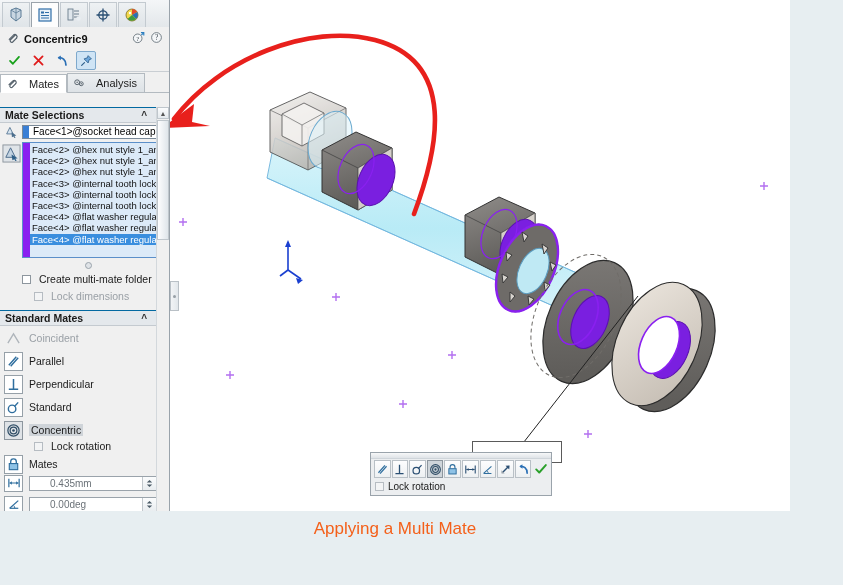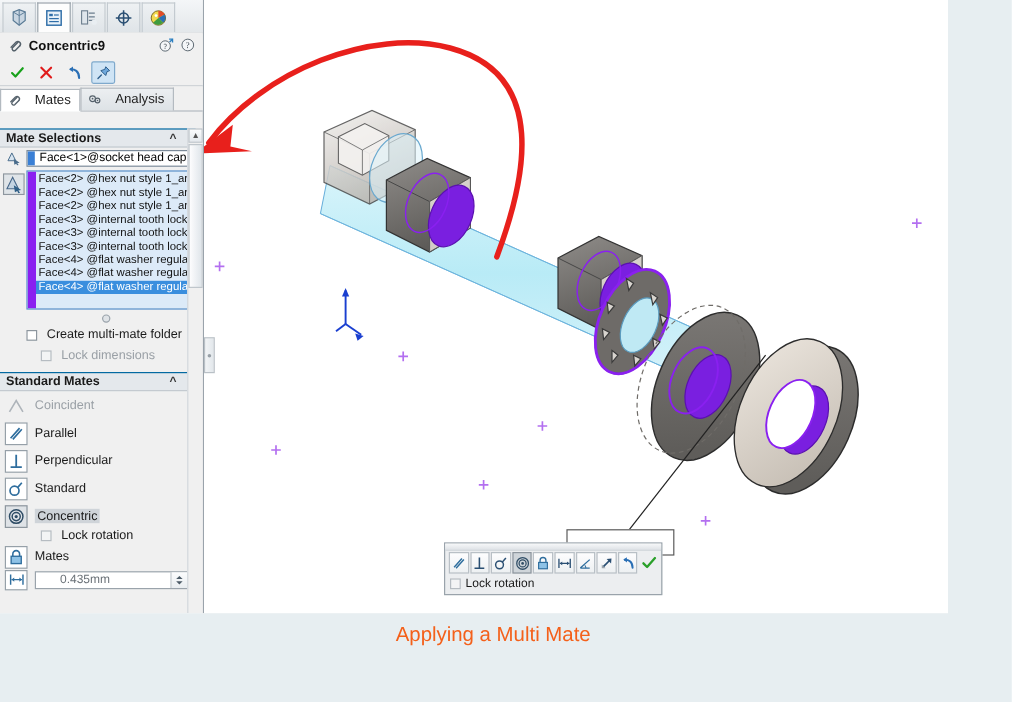--- a/index.html
+++ b/index.html
@@ -234,21 +234,21 @@
     background:#fff;border:1px solid #5a5a5a;box-sizing:border-box;
   }
   #callout .dot{
     position:absolute;left:42px;top:15px;width:5px;height:5px;border-radius:50%;
     border:1px solid #666;background:#fff;
   }
 
   
   #caption{
     position:absolute;left:0;top:519px;width:790px;text-align:center;
-    font-size:17px;color:#f4601a;font-family:"Liberation Sans",sans-serif;padding-left:16px;
+    font-size:17px;color:#f4601a;font-family:"Liberation Sans",sans-serif;
   }
 </style>
 </head>
 <body>
 
 <div id="shot">
 
  <div id="app">
 
   <div id="panel">
@@ -490,20 +490,37 @@
       <div class="spin">
         <span class="sval">0.435mm</span>
         <span class="sbtn">
           <svg width="9" height="11" viewBox="0 0 10 12">
                 <path d="M5 2 L8 5 H2 Z M5 10 L8 7 H2 Z" fill="#4b5a66"></path>
               </svg>
         </span>
       </div>
     </div>
 
+    <div class="spinrow" style="top:495px">
+      <span class="sico">
+        <svg width="14" height="12" viewBox="0 0 16 14">
+          <path d="M3 12 L13 3" stroke="#2f6e9e" stroke-width="1.4"></path>
+          <path d="M3 12 H13" stroke="#2f6e9e" stroke-width="1.4"></path>
+          <path d="M9 12 a6 6 0 0 0 -1.2 -3" fill="none" stroke="#2f6e9e" stroke-width="1.1"></path>
+        </svg>
+      </span>
+      <div class="spin">
+        <span class="sval">0.00deg</span>
+        <span class="sbtn">
+          <svg width="9" height="11" viewBox="0 0 10 12">
+                <path d="M5 2 L8 5 H2 Z M5 10 L8 7 H2 Z" fill="#4b5a66"></path>
+              </svg>
+        </span>
+      </div>
+    </div>
 
     <div class="pscroll">
       <div class="arr">▲</div>
       <div class="thumb"></div>
     </div>
   </div>
 
   <div id="view">
     <svg width="620" height="511" viewBox="0 0 620 511">
       <defs>

